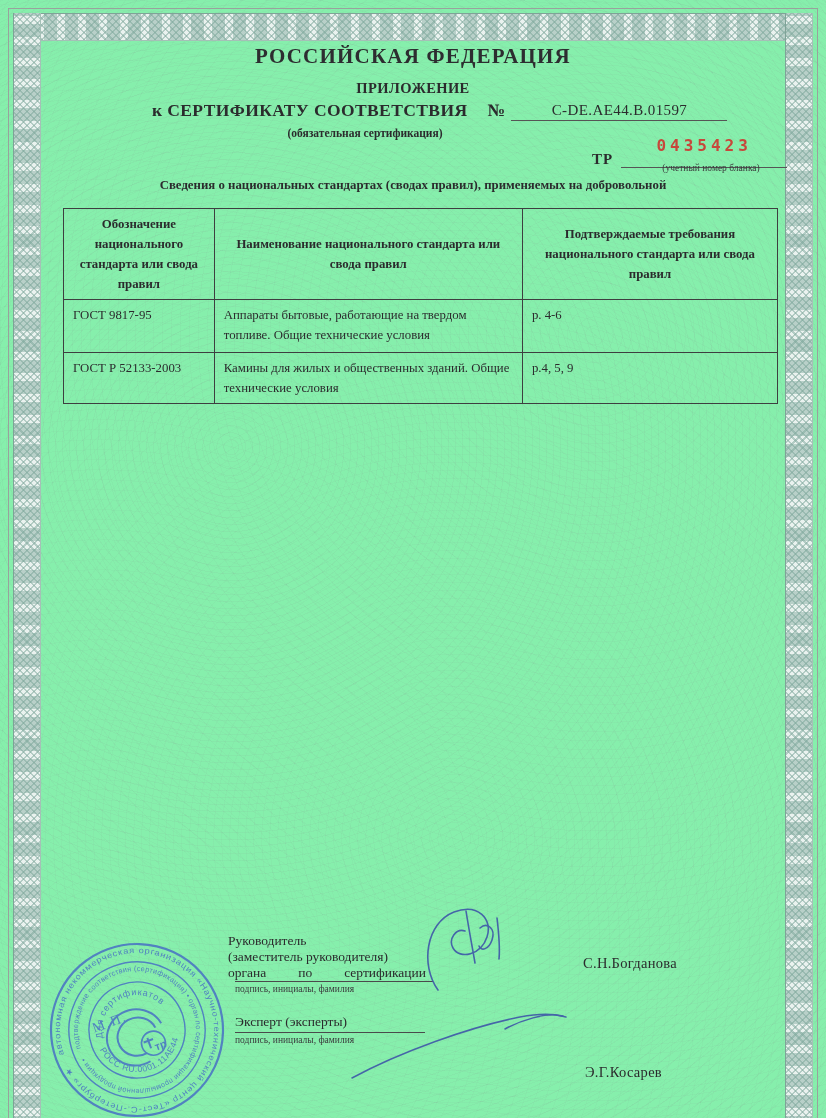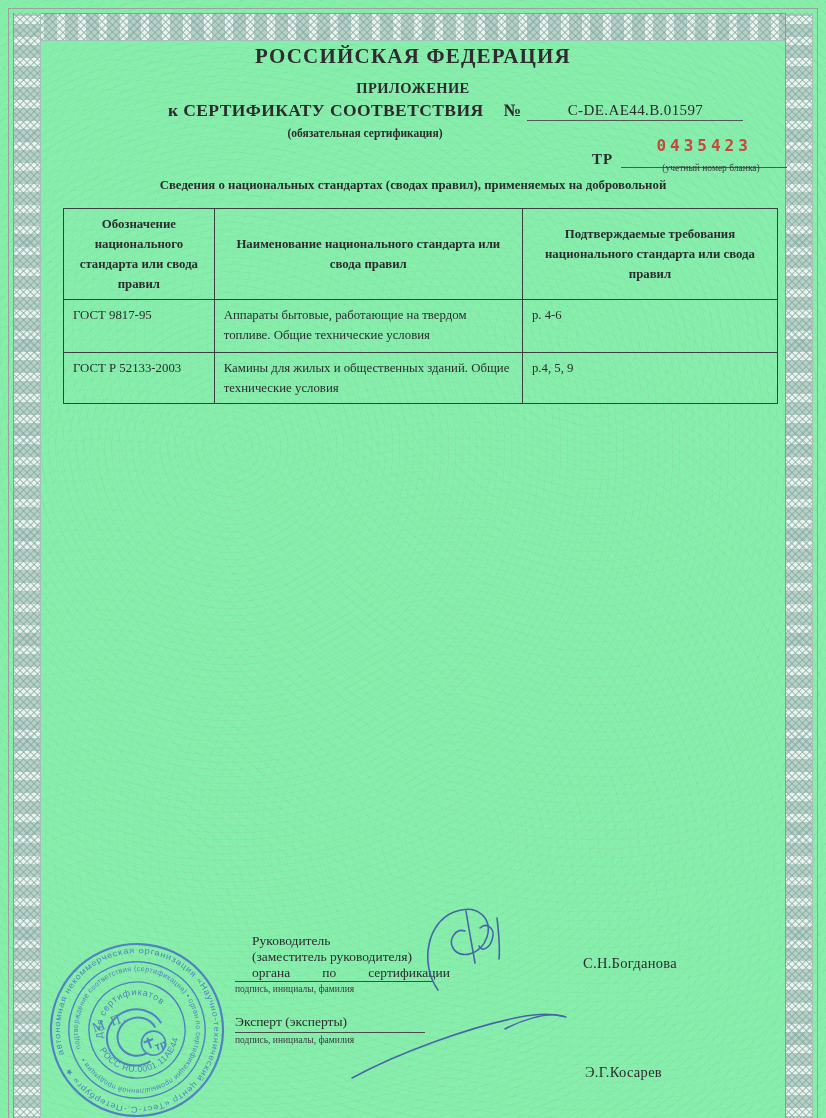--- a/index.html
+++ b/index.html
@@ -41,21 +41,21 @@
       repeating-linear-gradient(0deg, rgba(125,167,155,.45) 0 2px, rgba(234,242,239,.9) 2px 10px, rgba(125,167,155,.45) 10px 21px);
   }
   .band-left{left:13px;} .band-right{right:13px;}
 
   .abs{position:absolute;}
   .ctr{left:0; width:100%; text-align:center;}
 
   #country-title{top:44px; font-size:21px; font-weight:bold; letter-spacing:1.2px; color:#2d2d30;}
   #annex-title{top:80px; font-size:14.5px; font-weight:bold; letter-spacing:.4px;}
 
-  #cert-row{left:168px; top:100px; display:flex; align-items:flex-end; font-size:17.5px; font-weight:bold; letter-spacing:.4px;}
+  #cert-row{left:152px; top:100px; display:flex; align-items:flex-end; font-size:17.5px; font-weight:bold; letter-spacing:.4px;}
   #cert-no-sign{margin-left:20px;}
   #cert-number-line{
     width:216px; margin-left:6px; border-bottom:1.5px solid #555;
     text-align:center; font-size:15px; font-weight:normal; letter-spacing:.4px; padding-bottom:1px;
   }
   #mandatory-cert{left:150px; top:127px; width:430px; text-align:center; font-size:11.5px; font-weight:bold;}
 
   #tr-row{left:592px; top:136px; display:flex; align-items:flex-end;}
   #tr-label{font-size:15px; font-weight:bold; letter-spacing:1px;}
   #blank-number-line{
@@ -72,21 +72,21 @@
     font-size:12.8px; line-height:20px;
   }
   #standards-table th, #standards-table td{border:1.5px solid #3e3e40; padding:5px 9px;}
   #standards-table th{font-weight:bold; text-align:center; vertical-align:middle; height:46px;}
   #standards-table td{vertical-align:top; text-align:left; font-weight:normal;}
   #standards-table td.req{vertical-align:top;}
   .col1{width:133px;} .col2{width:295px;} .col3{width:240px;}
   #row-1 td{height:42px;} #row-2 td{height:32px;}
 
   .sig-label{font-size:13.5px; line-height:16px;}
-  #head-label{left:252px; top:933px; width:198px;}
+  #head-label{left:228px; top:933px; width:198px;}
   #head-label .just{text-align:justify; text-align-last:justify;}
   .sig-line{border-top:1.2px solid #4a4a4c; height:0;}
   #head-line{left:235px; top:981px; width:198px;}
   #head-caption{left:235px; top:984px; font-size:9.5px; color:#3a3a3c;}
   #expert-label{left:235px; top:1014px;}
   #expert-line{left:235px; top:1032px; width:190px;}
   #expert-caption{left:235px; top:1035px; font-size:9.5px; color:#3a3a3c;}
   .sig-name{font-size:14.5px; letter-spacing:.3px;}
   #head-name{left:583px; top:955px;}
   #expert-name{left:585px; top:1064px;}

